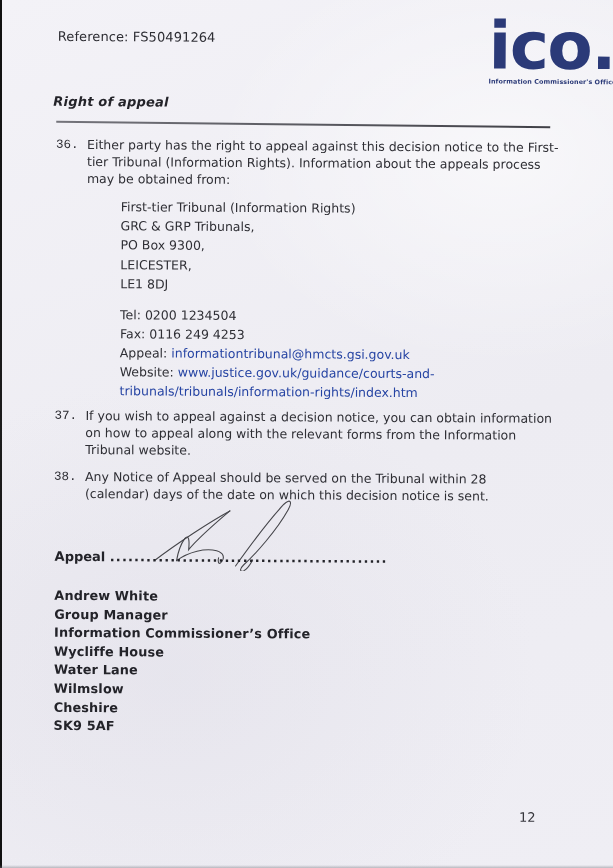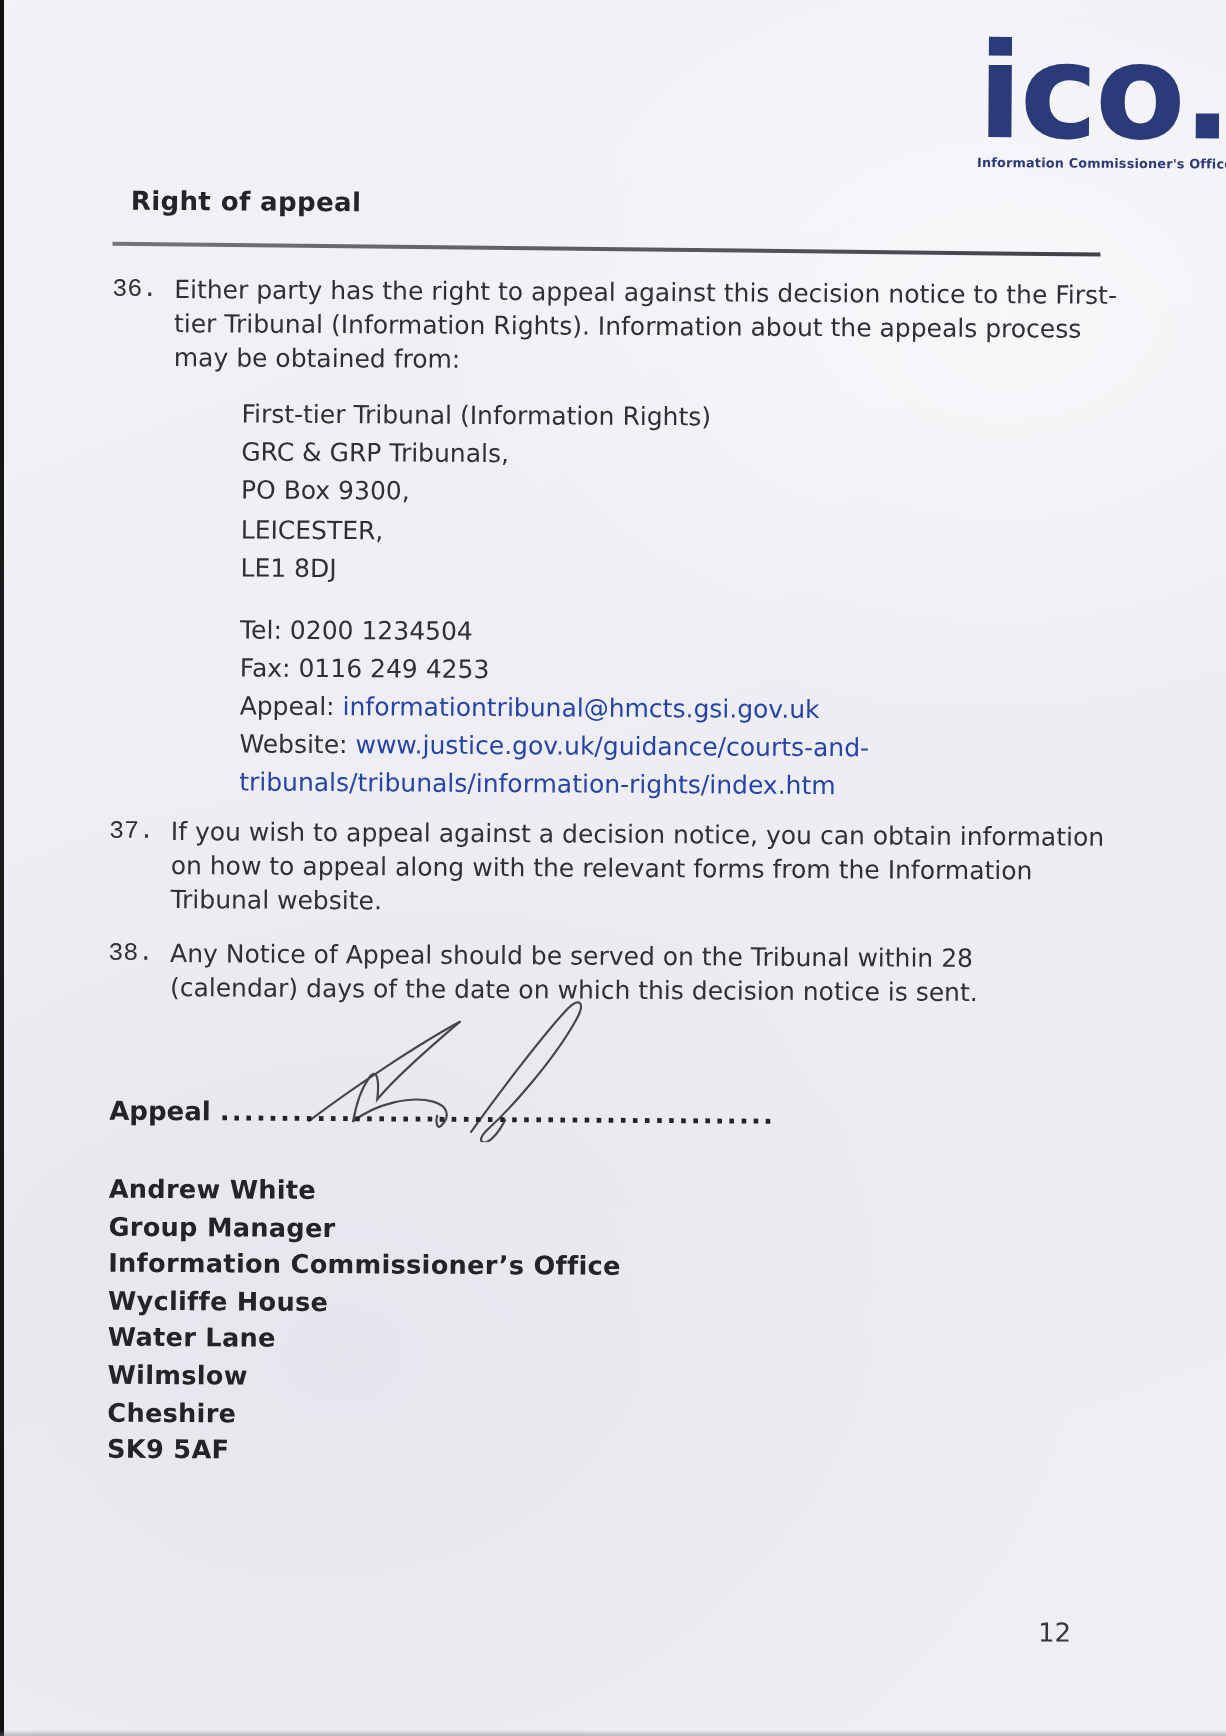--- a/index.html
+++ b/index.html
@@ -31,21 +31,21 @@
   .logo{left:489px;top:18px;width:118px;}
   .logo-text{
     font-weight:bold;font-size:66px;line-height:0.82;
     color:#2b3a78;letter-spacing:-1.5px;
   }
   .logo-tagline{
     font-weight:bold;font-size:6.4px;color:#2b3a78;
     margin-top:4px;letter-spacing:0.1px;white-space:nowrap;
   }
 
-  .heading{left:66px;top:95px;font-size:13px;font-weight:bold;color:#232329;letter-spacing:0.2px;}
+  .heading{left:54px;top:95px;font-size:13px;font-weight:bold;color:#232329;letter-spacing:0.2px;font-style:italic;}
   .rule{
     left:57px;top:122px;width:494px;height:2px;
     background:linear-gradient(to right,#74747b,#404047);
     transform:rotate(0.28deg);transform-origin:0 50%;
   }
 
   .para{font-size:12.5px;line-height:16.8px;color:#2f2f35;}
   .para .num{position:absolute;left:-31px;top:0;font-family:Liberation Mono, monospace;}
   .p36{left:88px;top:138px;width:484px;}
   .p37{left:88px;top:409px;width:470px;}
@@ -66,20 +66,24 @@
 </style>
 </head>
 <body>
 
 <div class="page">
   <div class="scan-edge-left"></div>
   <div class="scan-edge-bottom"></div>
 
   <div class="content">
 
+    <div class="abs ref-line">
+      <span>Reference:</span>
+      <span>FS50491264</span>
+    </div>
 
     <div class="abs logo">
       <div class="logo-text">ico.</div>
       <div class="logo-tagline">Information Commissioner's Office</div>
     </div>
 
     <div class="abs heading">Right of appeal</div>
     <div class="abs rule"></div>
 
     <div class="abs para p36">

